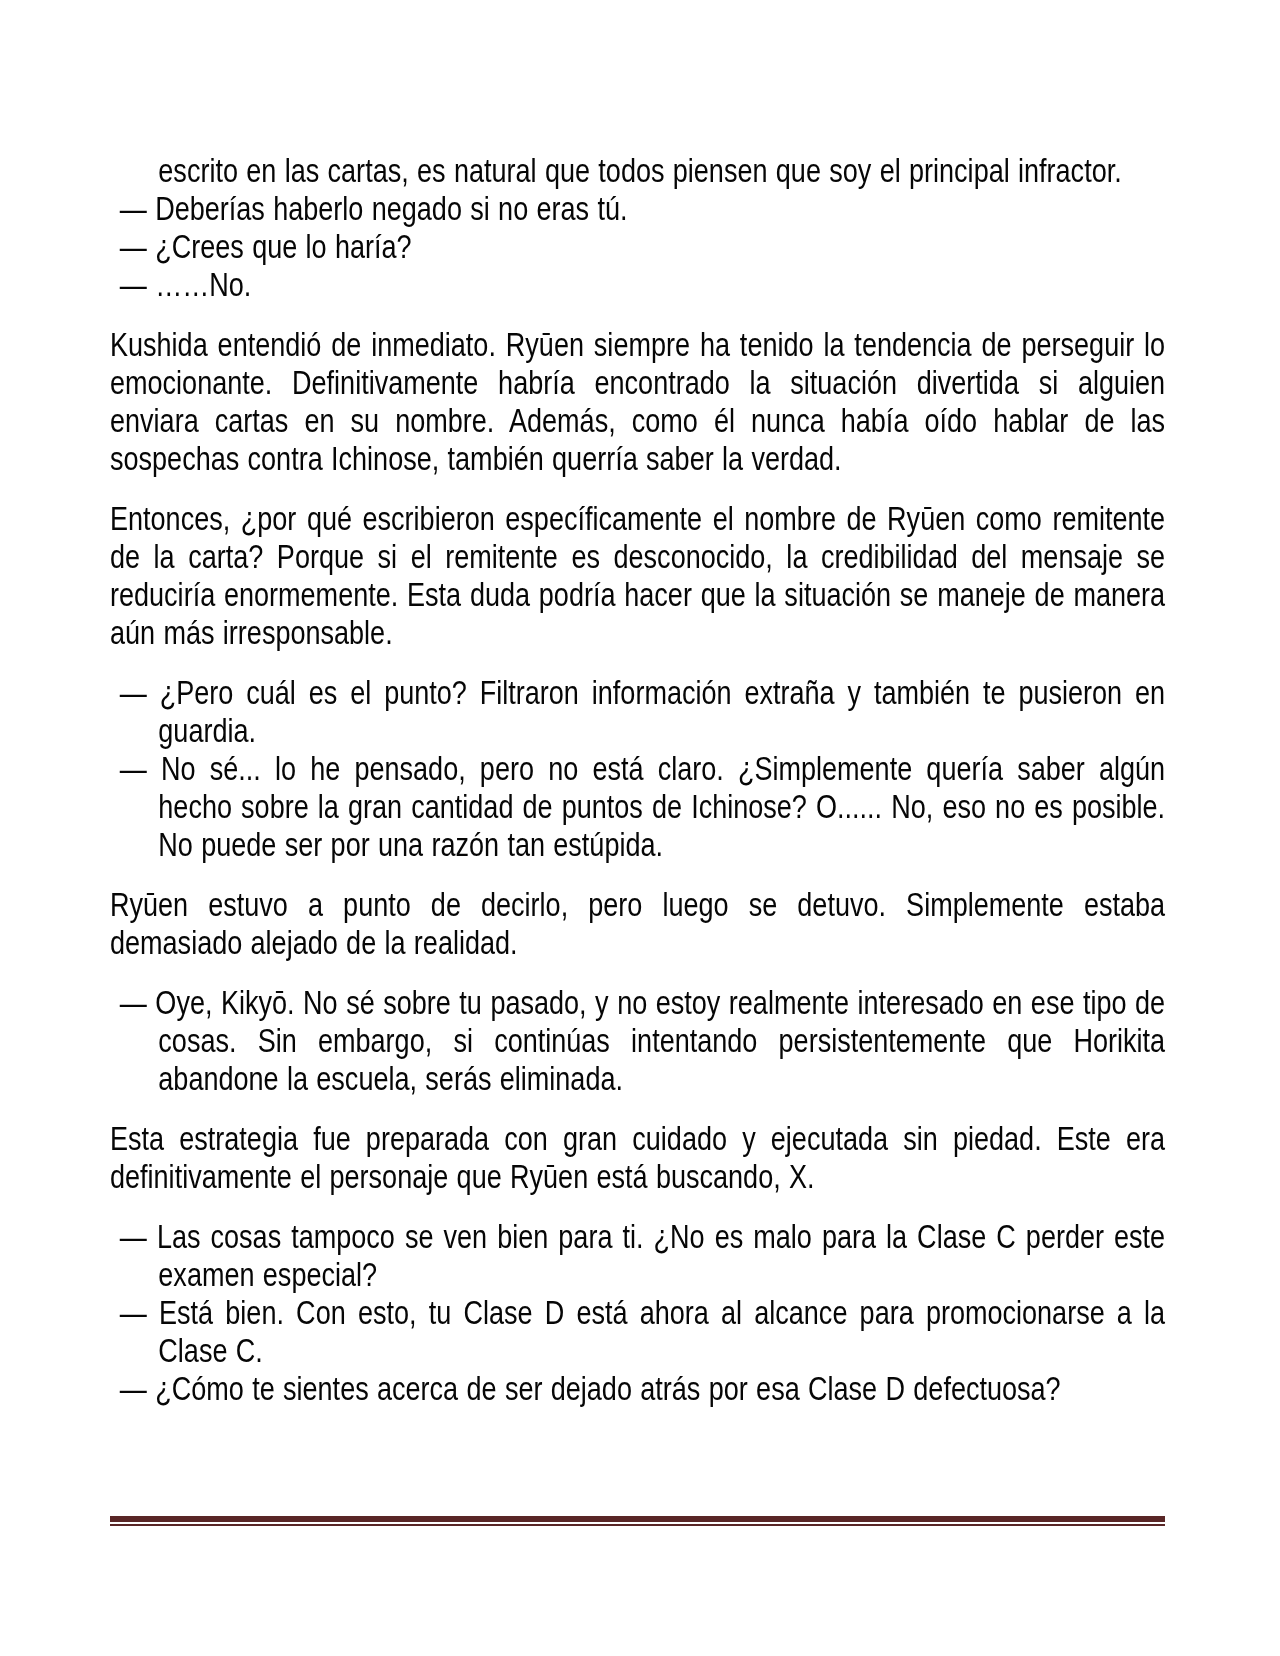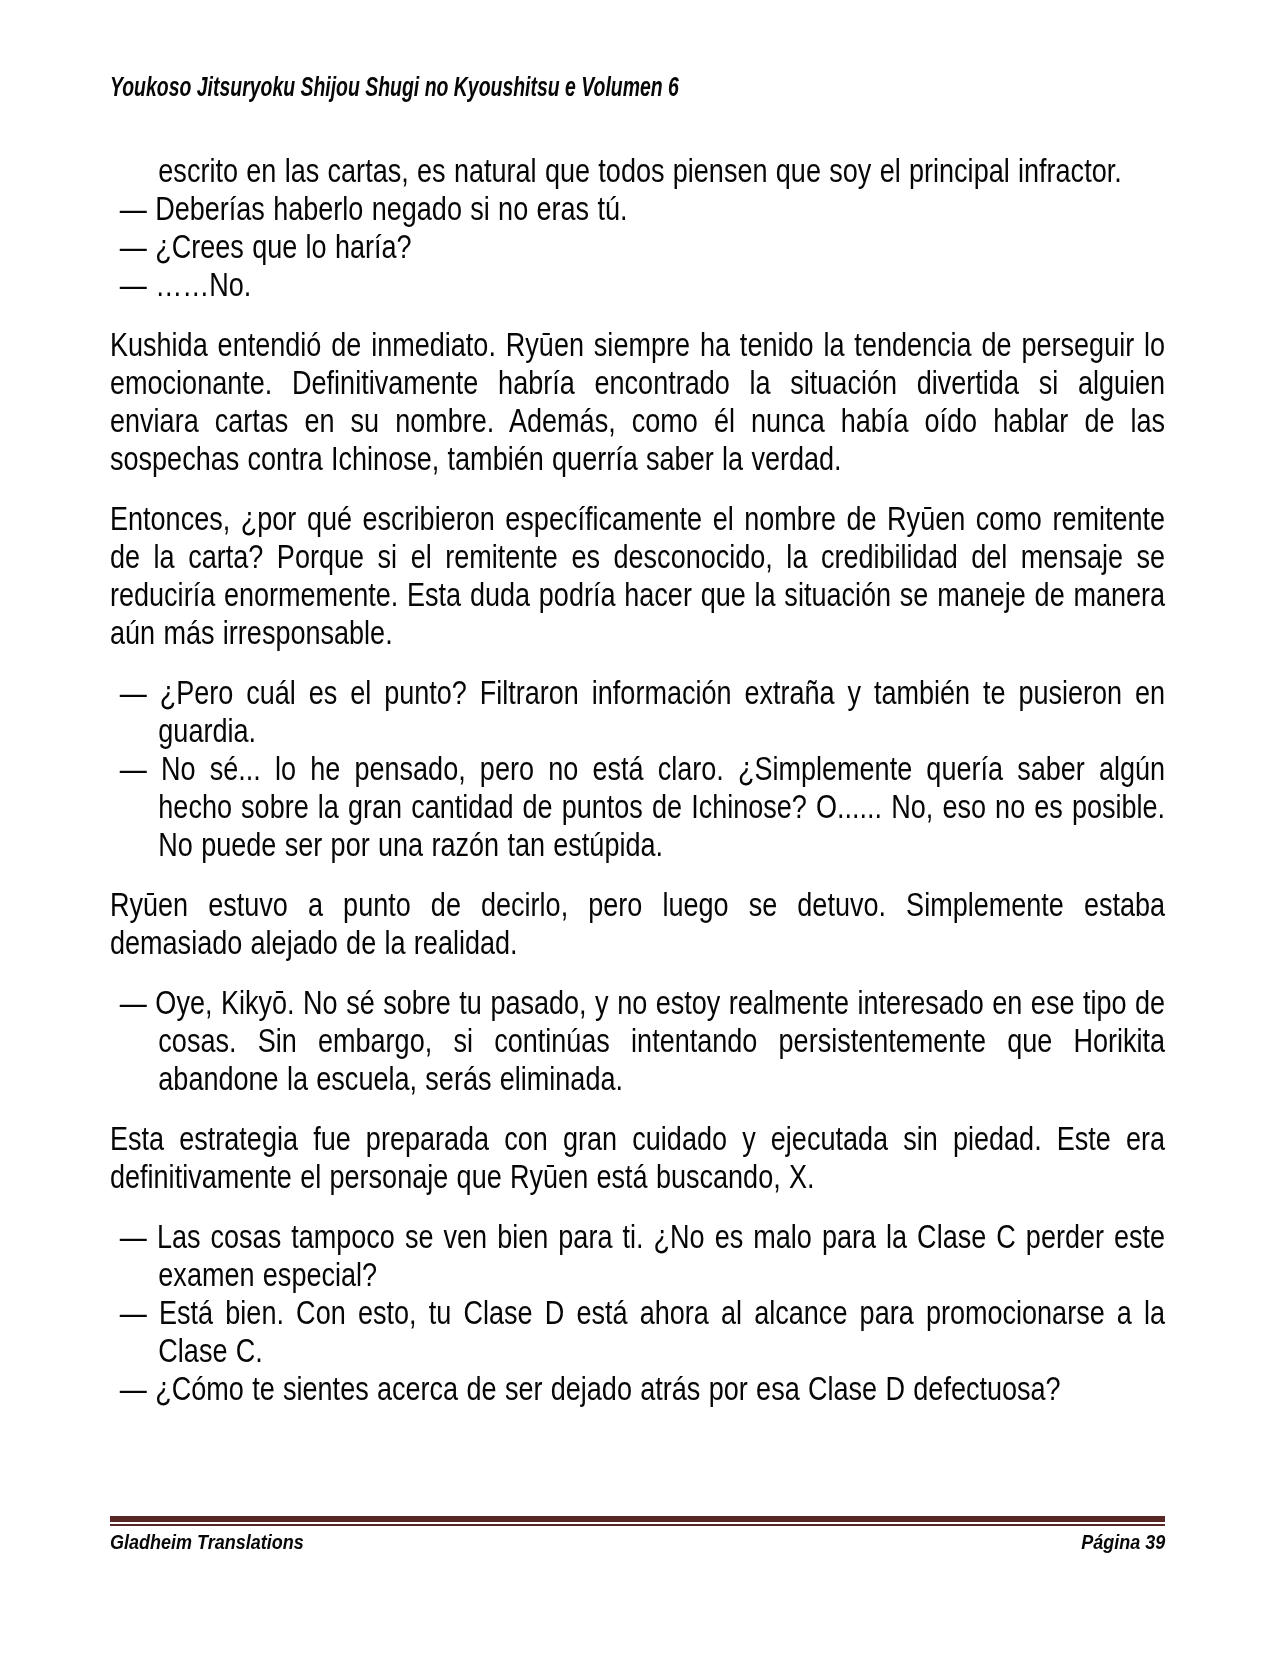--- a/index.html
+++ b/index.html
@@ -50,23 +50,20 @@
     font-size:20px; font-weight:bold; font-style:italic;
   }
   .ftr-left  { transform:scaleX(0.9); transform-origin:0 50%; }
   .ftr-right { transform:scaleX(0.9); transform-origin:100% 50%; }
 </style>
 </head>
 <body>
 
 <div class="page">
 
-  <div class="hdr">
-    <span class="hdr-inner">Youkoso Jitsuryoku Shijou Shugi no Kyoushitsu e Volumen 6</span>
-  </div>
 
   <div class="content">
     <p class="continuation">escrito en las cartas, es natural que todos piensen que soy el principal infractor.</p>
     <p class="dialogue">— Deberías haberlo negado si no eras tú.</p>
     <p class="dialogue">— ¿Crees que lo haría?</p>
     <p class="dialogue">— ……No.</p>
     <p class="narrative">Kushida entendió de inmediato. Ryūen siempre ha tenido la tendencia de perseguir lo emocionante. Definitivamente habría encontrado la situación divertida si alguien enviara cartas en su nombre. Además, como él nunca había oído hablar de las sospechas contra Ichinose, también querría saber la verdad.</p>
     <p class="narrative">Entonces, ¿por qué escribieron específicamente el nombre de Ryūen como remitente de la carta? Porque si el remitente es desconocido, la credibilidad del mensaje se reduciría enormemente. Esta duda podría hacer que la situación se maneje de manera aún más irresponsable.</p>
     <p class="dialogue">— ¿Pero cuál es el punto? Filtraron información extraña y también te pusieron en guardia.</p>
     <p class="dialogue">— No sé... lo he pensado, pero no está claro. ¿Simplemente quería saber algún hecho sobre la gran cantidad de puntos de Ichinose? O...... No, eso no es posible. No puede ser por una razón tan estúpida.</p>
@@ -77,18 +74,14 @@
     <p class="dialogue">— Está bien. Con esto, tu Clase D está ahora al alcance para promocionarse a la Clase C.</p>
     <p class="dialogue">— ¿Cómo te sientes acerca de ser dejado atrás por esa Clase D defectuosa?</p>
   </div>
 
   <div class="ftr-rule">
     <div class="thick"></div>
     <div class="gap"></div>
     <div class="thin"></div>
   </div>
 
-  <div class="ftr-row">
-    <span class="ftr-text ftr-left">Gladheim Translations</span>
-    <span class="ftr-text ftr-right">Página 39</span>
-  </div>
 
 </div>
 
 </body></html>

